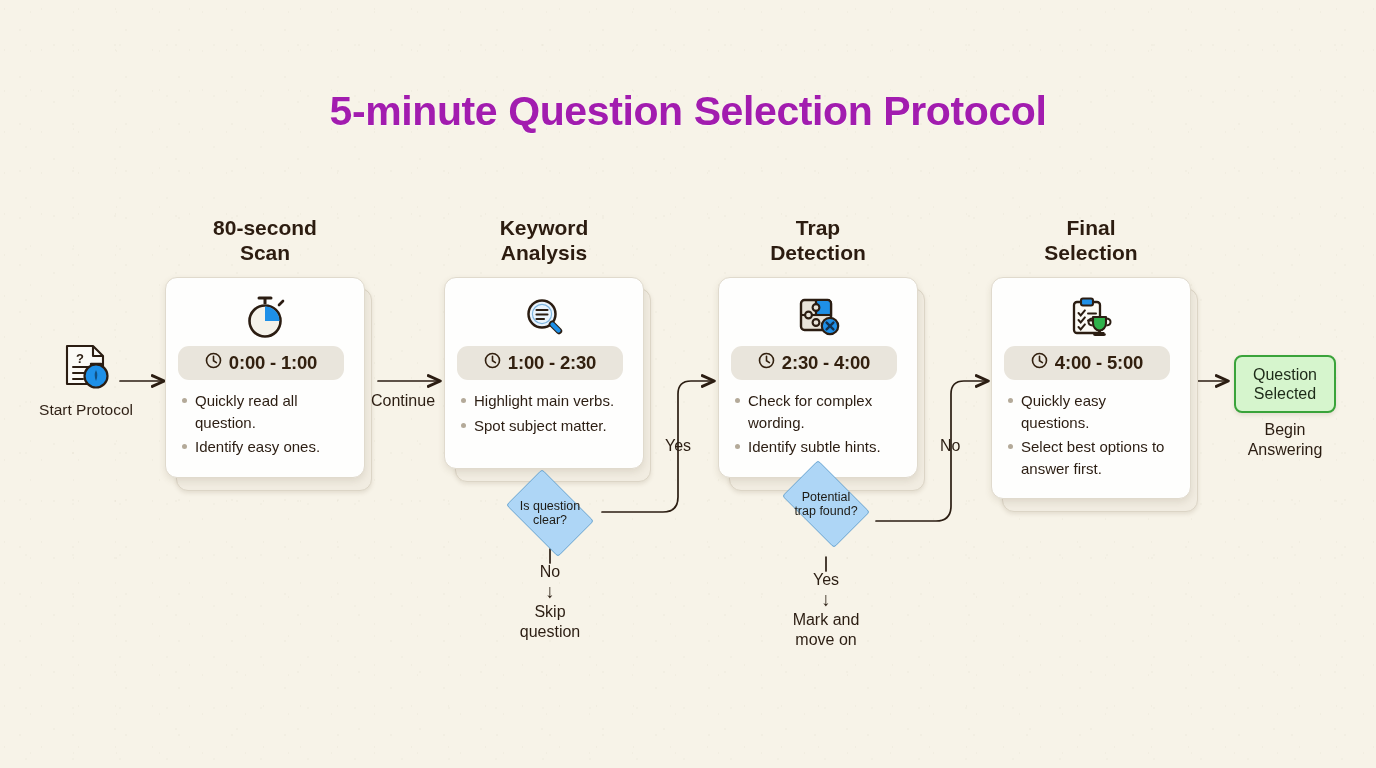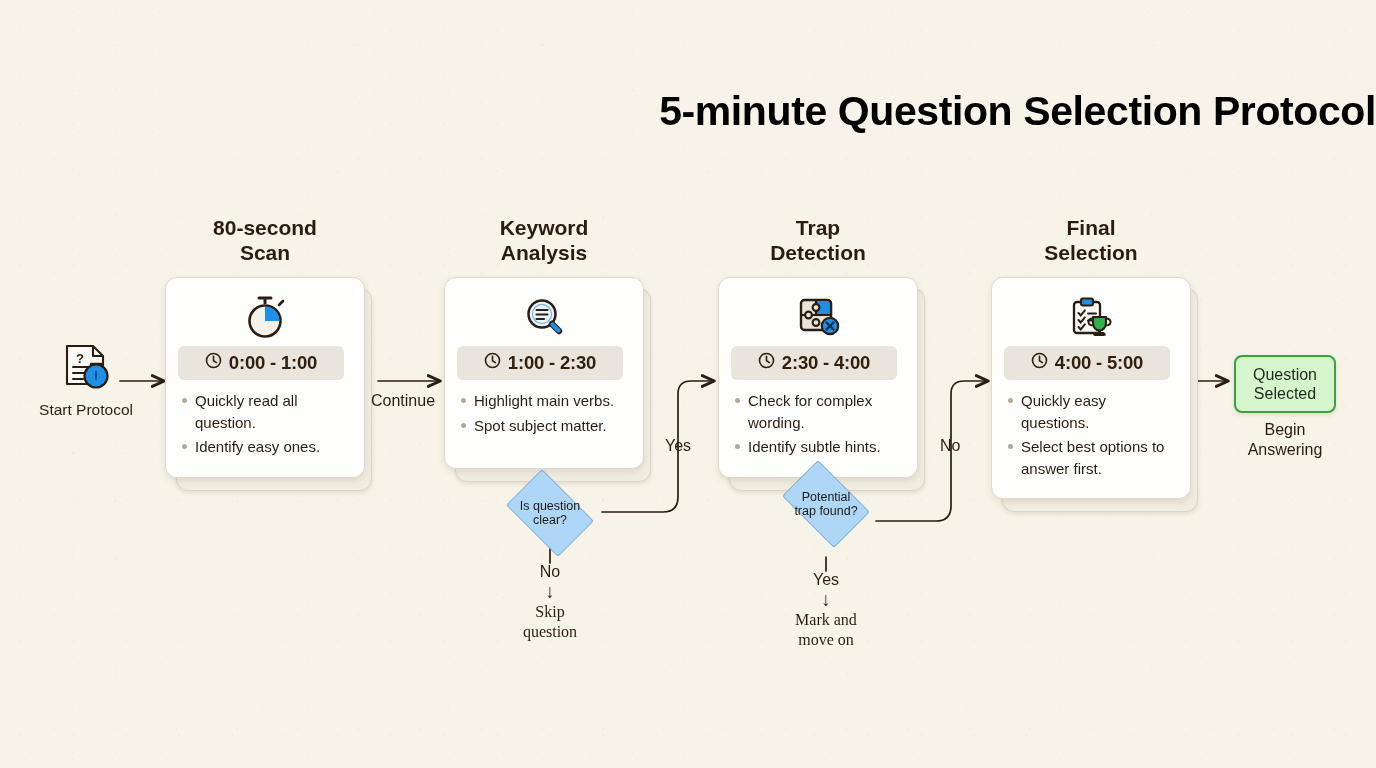--- a/index.html
+++ b/index.html
@@ -22,25 +22,25 @@
       radial-gradient(circle at 71% 31%, rgba(155,140,115,.055) 0 1px, transparent 1px),
       radial-gradient(circle at 88% 79%, rgba(155,140,115,.05) 0 1px, transparent 1px),
       radial-gradient(circle at 55% 88%, rgba(155,140,115,.045) 0 1px, transparent 1px);
     background-size: 37px 41px, 53px 47px, 43px 39px, 61px 57px, 47px 51px;
     pointer-events: none;
   }
 
   #title {
     position: absolute;
     left: 0; right: 0; top: 88px;
-    text-align: right;
+    text-align: center;
     font-size: 41px;
     font-weight: bold;
     letter-spacing: -0.4px;
-    color: #000000;
+    color: #a21caf;
     text-shadow: 0 1px 0 rgba(255,255,255,.5);
   }
 
   .stage { position: absolute; inset: 0; }
 
   
   #start-node {
     position: absolute; left: 30px; top: 340px;
     width: 112px; text-align: center;
   }
@@ -71,21 +71,21 @@
     border-radius: 12px;
     box-shadow: 0 3px 7px rgba(90,70,40,.12);
     padding: 14px 12px 16px 12px;
     min-height: 192px;
     box-sizing: border-box;
   }
   .card-icon { height: 50px; display: flex; align-items: center; justify-content: center; }
   .time-badge {
     margin: 4px 8px 10px 0;
     background: #e9e5dc;
-    border-radius: 6px;
+    border-radius: 11px;
     height: 34px;
     display: flex; align-items: center; justify-content: center;
     gap: 7px;
     font-size: 18.5px; font-weight: bold; color: #32200f;
     letter-spacing: -0.2px;
   }
   ul.bullets { list-style: none; margin: 0; padding: 0 2px; }
   ul.bullets li {
     position: relative;
     padding-left: 15px;
@@ -115,21 +115,21 @@
     display: flex; align-items: center; justify-content: center;
     text-align: center;
     font-size: 12.5px; line-height: 14.5px; color: #1d1a14;
     white-space: pre-line;
   }
 
   
   .tail { position: absolute; text-align: center; width: 120px; }
   .tail .t-label { font-size: 16px; color: #2b1d12; line-height: 20px; }
   .tail .t-arrow { font-size: 19px; line-height: 20px; color: #2b1d12; }
-  .tail .t-dest { font-size: 16px; line-height: 20px; color: #2b1d12; white-space: pre-line; font-family: Liberation Serif, serif; }
+  .tail .t-dest { font-size: 16px; line-height: 20px; color: #2b1d12; white-space: pre-line; }
 
   
   .conn-label {
     position: absolute; font-size: 16px; color: #2b1d12; white-space: nowrap;
   }
 
   
   #end-node { position: absolute; left: 1234px; top: 355px; width: 102px; text-align: center; }
   #end-box {
     background: #d6f5cd;

